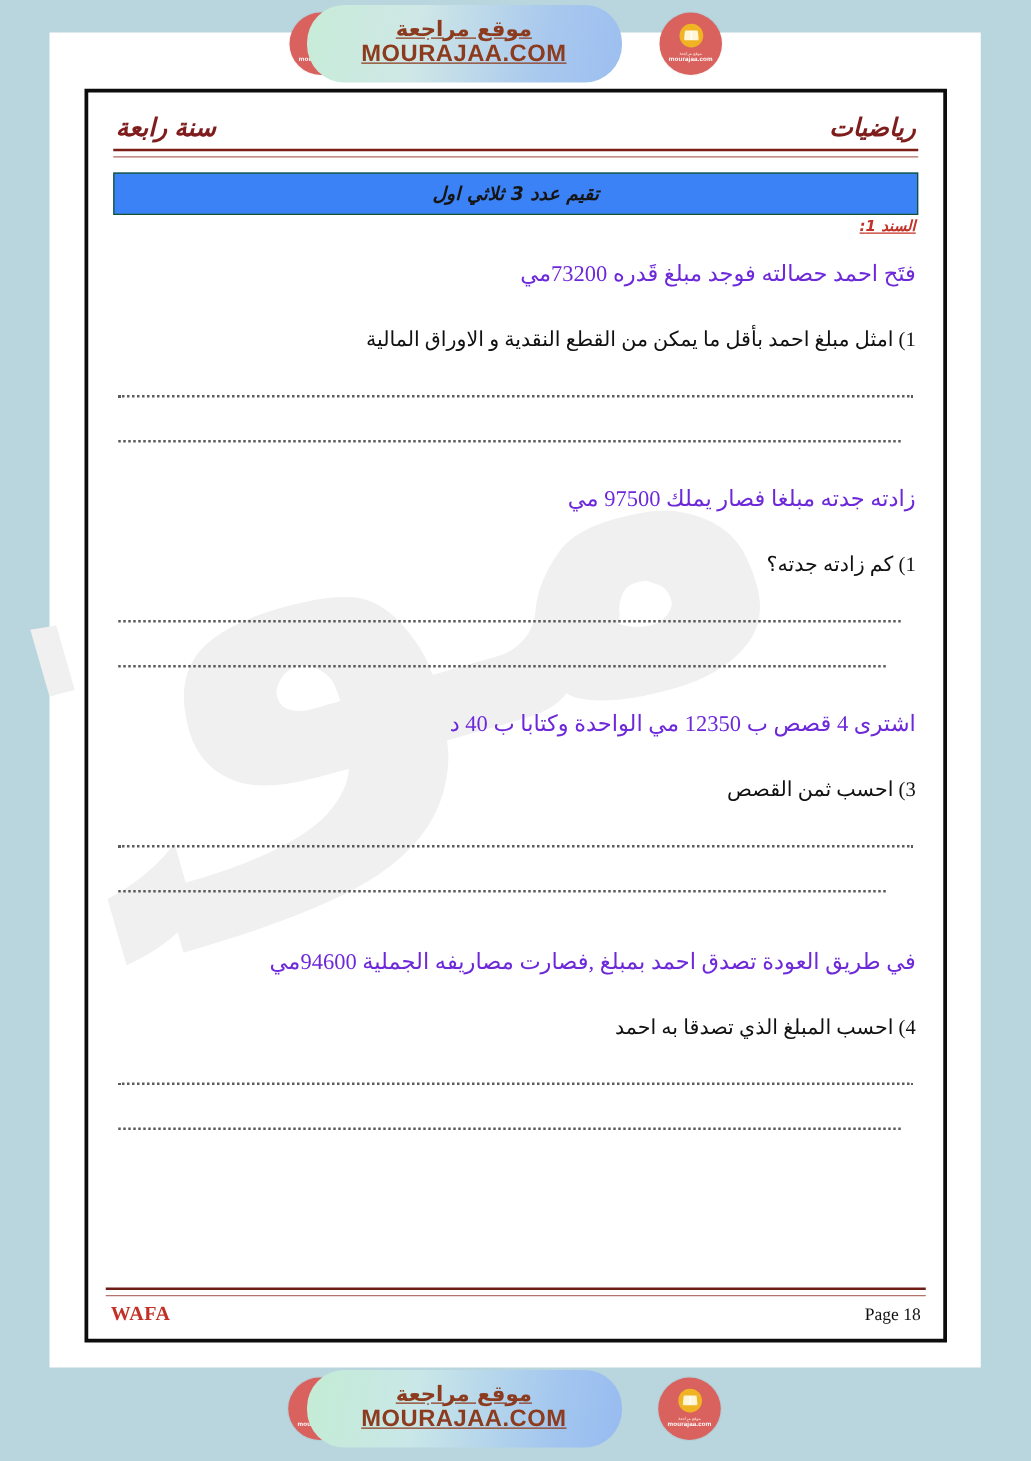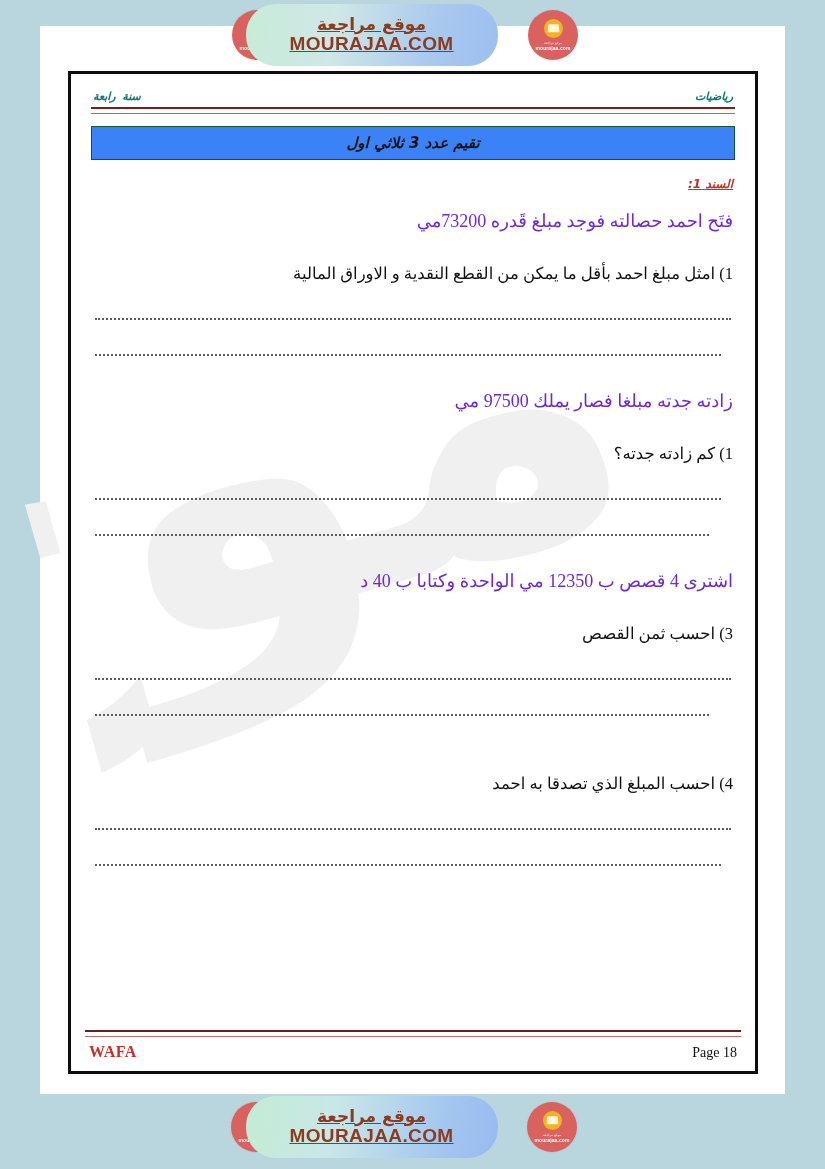--- a/index.html
+++ b/index.html
@@ -175,24 +175,24 @@
   
   .doc-head {
     display: flex;
     justify-content: space-between;
     align-items: flex-end;
     direction: rtl;
     padding: 4px 8px 0 8px;
   }
   .doc-head .subject,
   .doc-head .level {
-    font-family: Liberation Mono, monospace;
-    font-size: 11px;
-    font-weight: bold;
-    color: #0f766e;
+    font-family: Liberation Sans, sans-serif;
+    font-size: 20px;
+    font-weight: bold;
+    color: #7f1d1d;
     font-style: italic;
   }
   .rule-double {
     margin: 4px 6px 0 6px;
     height: 4px;
     border-top: 2px solid #7b1f18;
     border-bottom: 1px solid #b06a60;
   }
 
   
@@ -216,21 +216,20 @@
 
   
   .body-area {
     position: relative;
     z-index: 25;
     direction: rtl;
     padding: 0 8px;
   }
 
   .sned-label {
-    margin-top: 14px;
     text-align: right;
     padding-left: 6px;
   }
   .sned-label span {
     font-family: "DejaVu Sans", sans-serif;
     font-size: 12px;
     font-weight: bold;
     font-style: italic;
     color: #c23127;
     text-decoration: underline;
@@ -372,20 +371,21 @@
 
       <div class="stmt">اشترى 4 قصص ب 12350 مي الواحدة وكتابا ب 40 د</div>
       <div class="qline">3) احسب ثمن القصص</div>
       <div class="answer-lines">
         <div class="dots"></div>
         <div class="dots shift-b"></div>
       </div>
 
       <div class="gap-tall"></div>
 
+      <div class="stmt">في طريق العودة تصدق احمد بمبلغ ,فصارت مصاريفه الجملية 94600مي</div>
       <div class="qline">4)  احسب المبلغ الذي تصدقا به احمد</div>
       <div class="answer-lines">
         <div class="dots"></div>
         <div class="dots shift-a"></div>
       </div>
 
     </div>
 
     <div class="doc-foot">
       <div class="foot-rule"></div>

